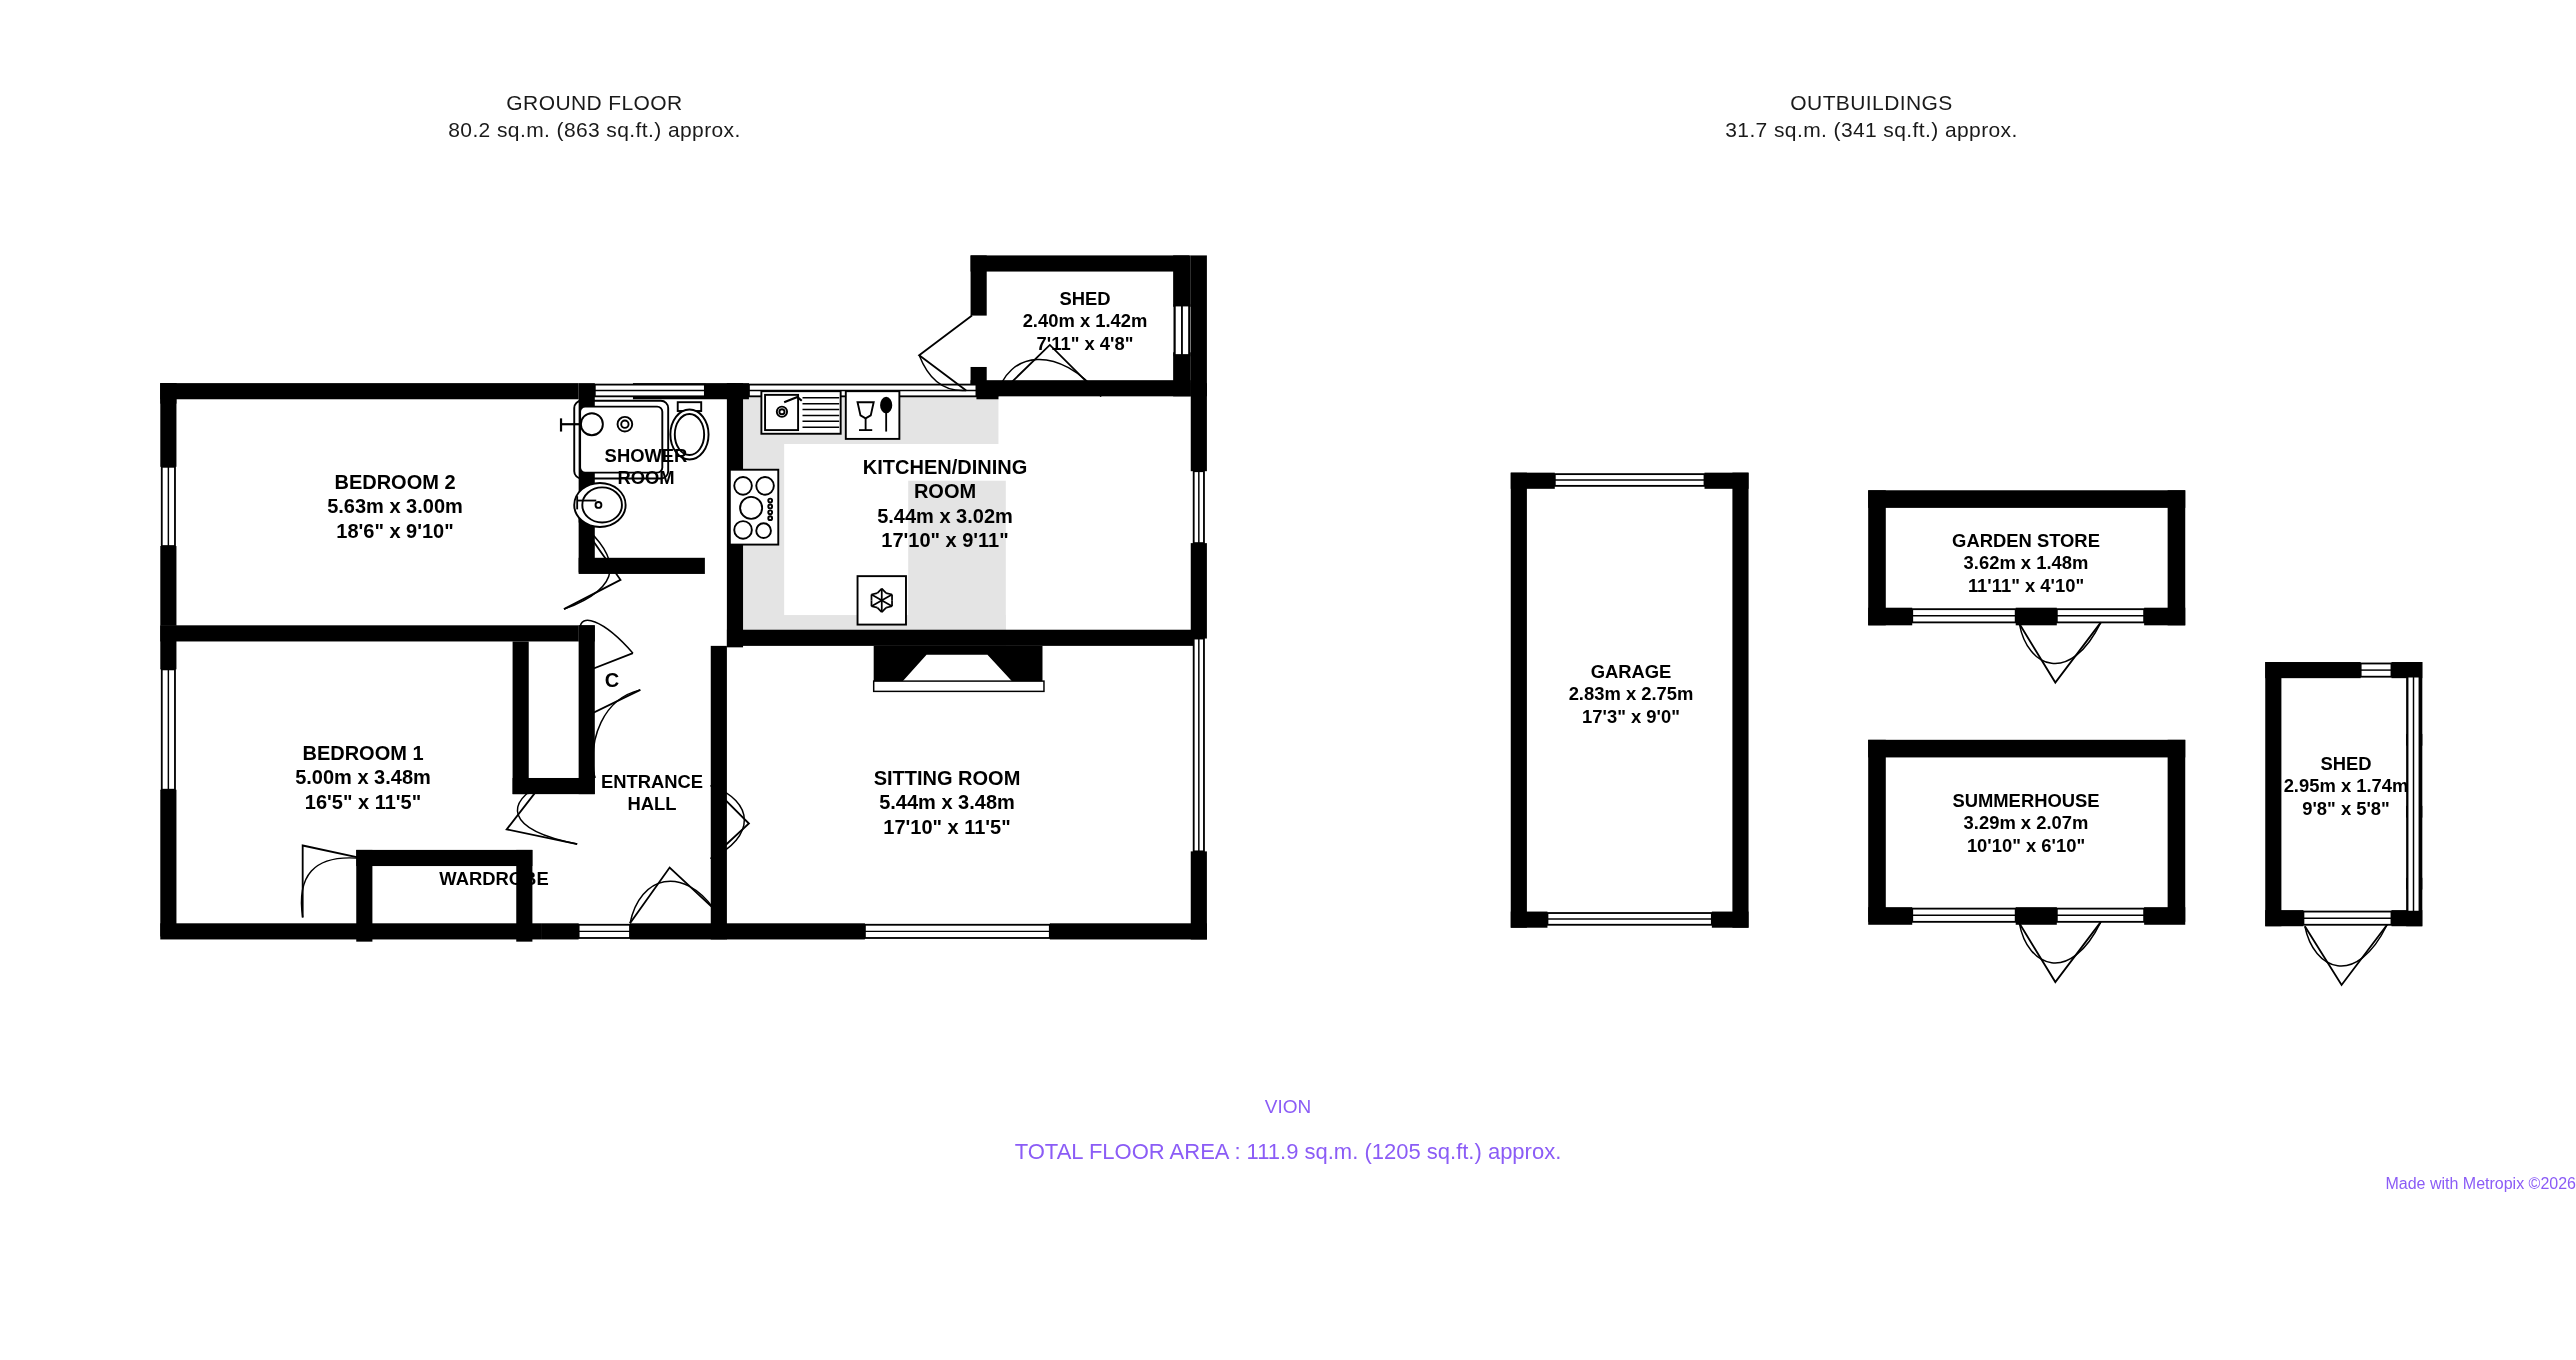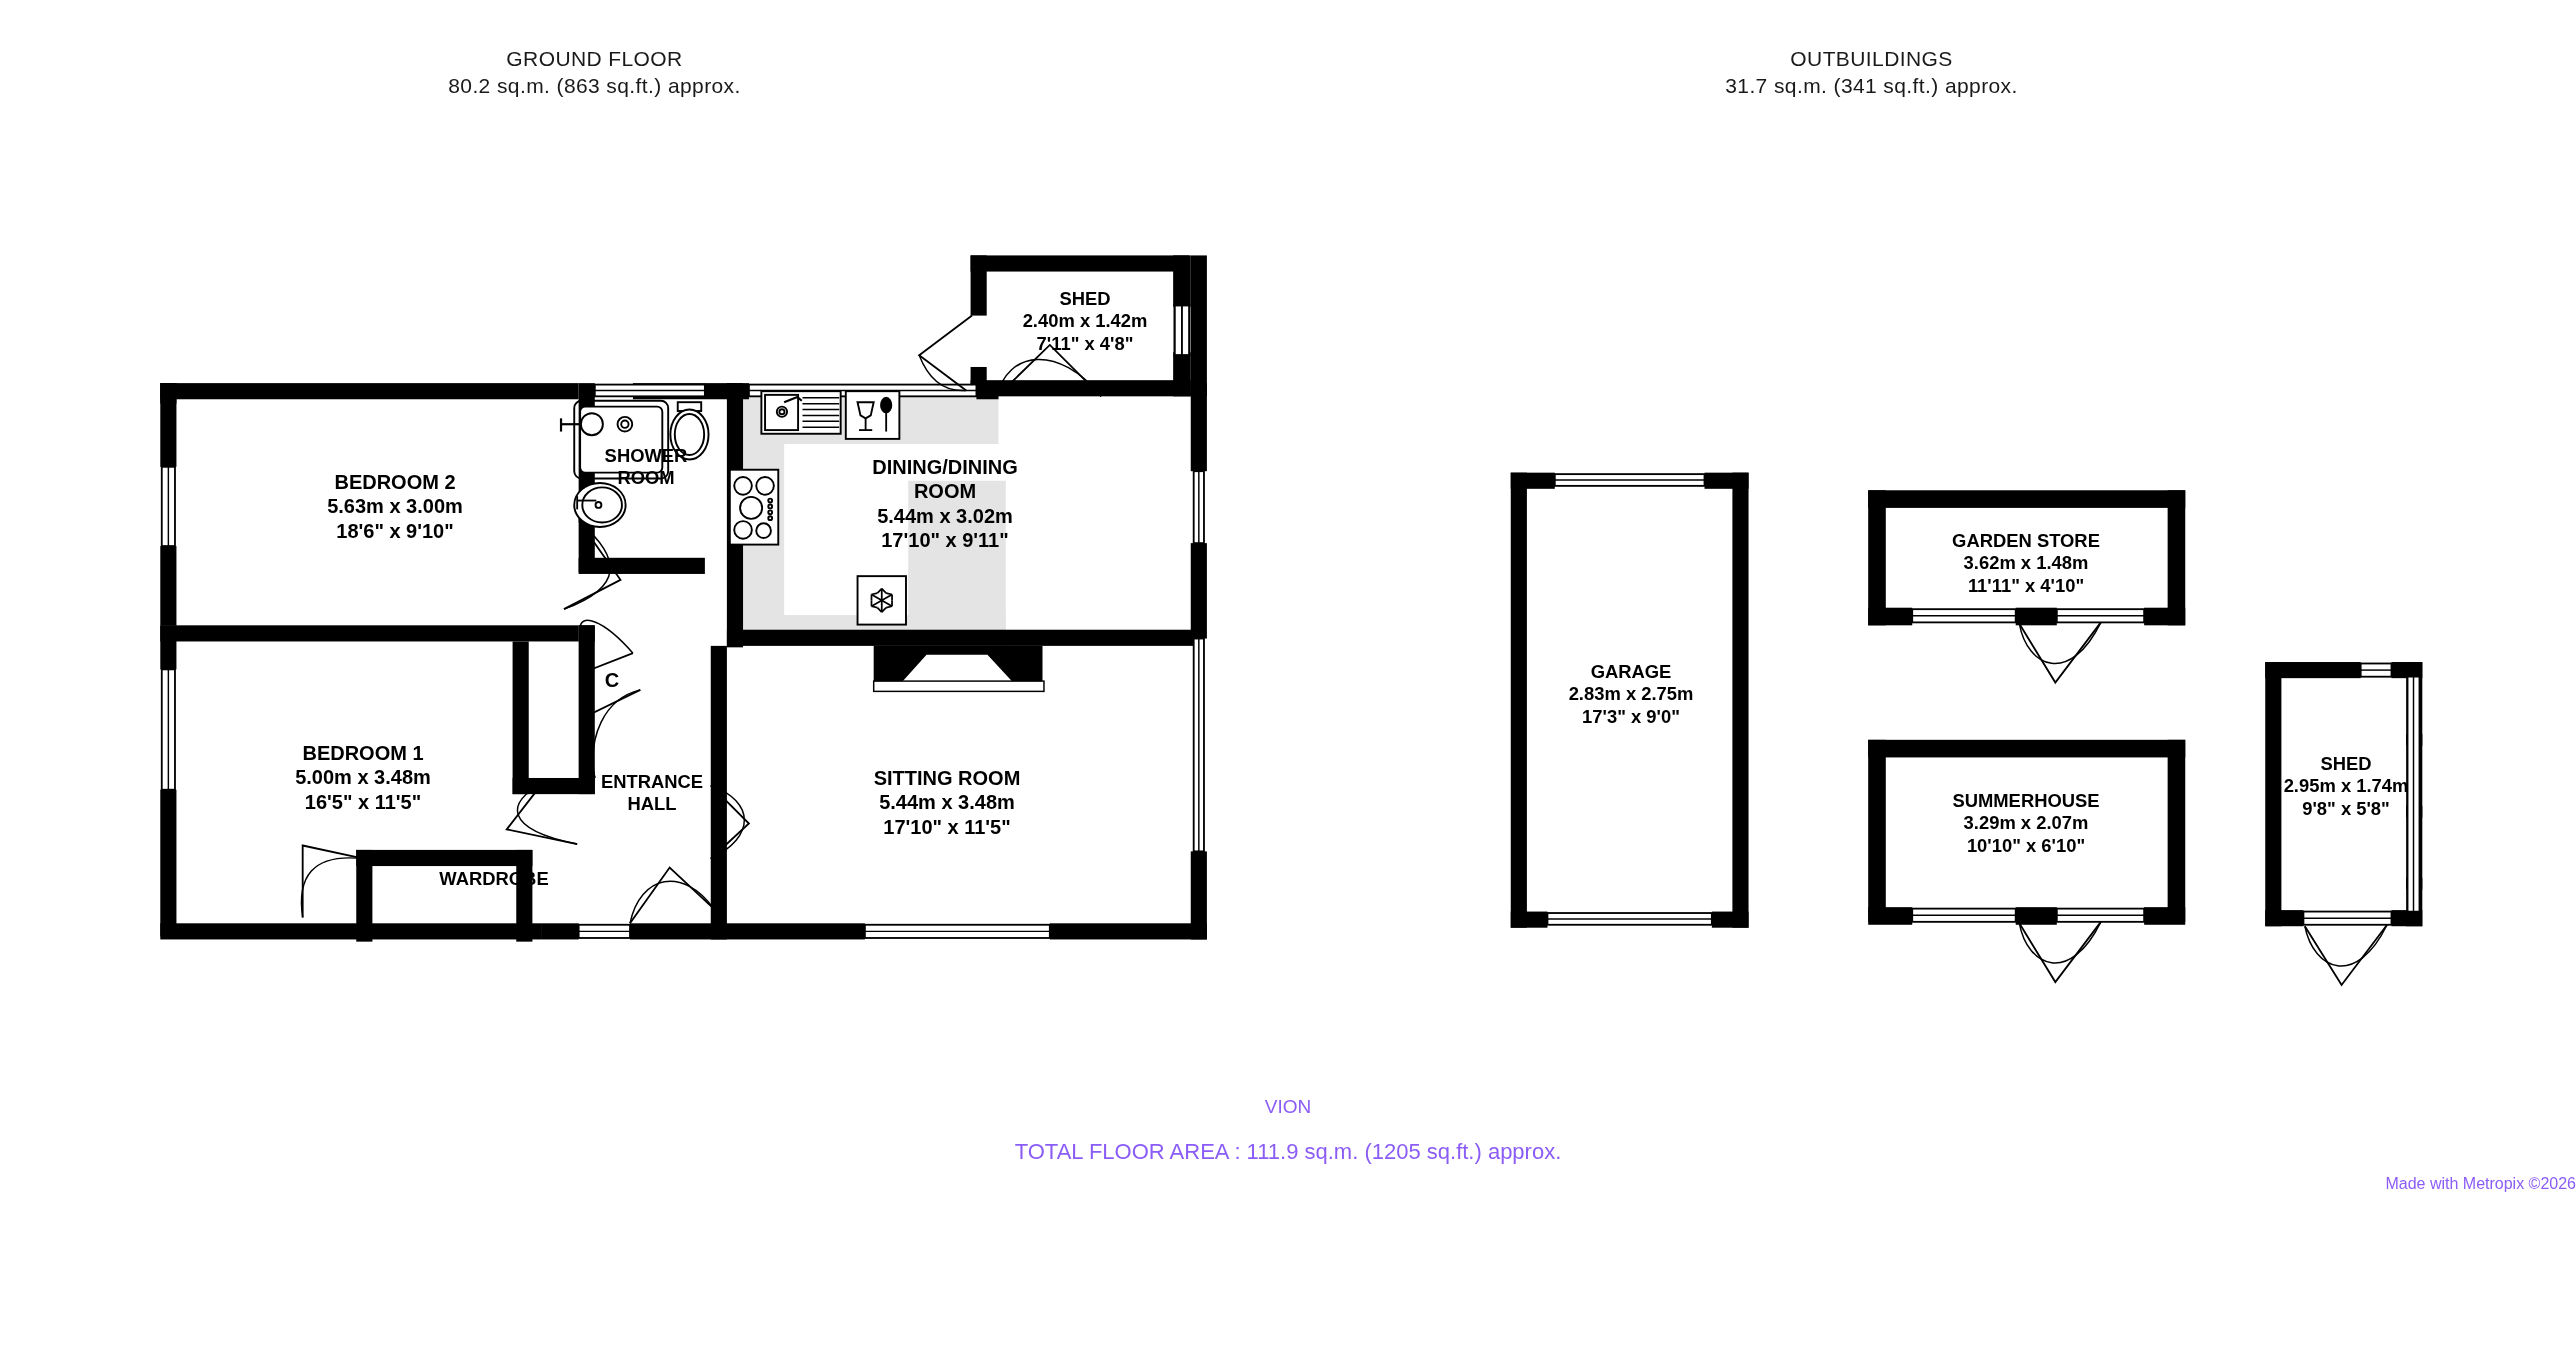--- a/index.html
+++ b/index.html
@@ -18,21 +18,21 @@
 
   
   .section-head {
     position: absolute;
     text-align: center;
     font-size: 21px;
     letter-spacing: 0.4px;
     line-height: 1.28;
     color: #1a1a1a;
   }
-  .section-head .t1 { display: block; }
+  .section-head .t1 { display: block; margin-top: 44px; }
   .section-head .t2 { display: block; }
 
   
   .footer-line {
     position: absolute;
     width: 100%;
     text-align: center;
     color: #8b5cf6;
   }
   #vion-label { top: 1096px; font-size: 19px; }
@@ -404,21 +404,21 @@
   <span class="dm">5.00m  x 3.48m</span>
   <span class="df">16'5"  x 11'5"</span>
 </div>
 
 <div class="room-label sz-md" style="left:646px; top:445px;">
   <span class="nm">SHOWER</span>
   <span class="nm">ROOM</span>
 </div>
 
 <div class="room-label sz-lg" style="left:945px; top:455px;">
-  <span class="nm">DINING/DINING</span>
+  <span class="nm">KITCHEN/DINING</span>
   <span class="nm">ROOM</span>
   <span class="dm">5.44m  x 3.02m</span>
   <span class="df">17'10"  x 9'11"</span>
 </div>
 
 <div class="room-label sz-lg" style="left:947px; top:758px;margin-top:8px;">
   <span class="nm">SITTING ROOM</span>
   <span class="dm">5.44m  x 3.48m</span>
   <span class="df">17'10"  x 11'5"</span>
 </div>

